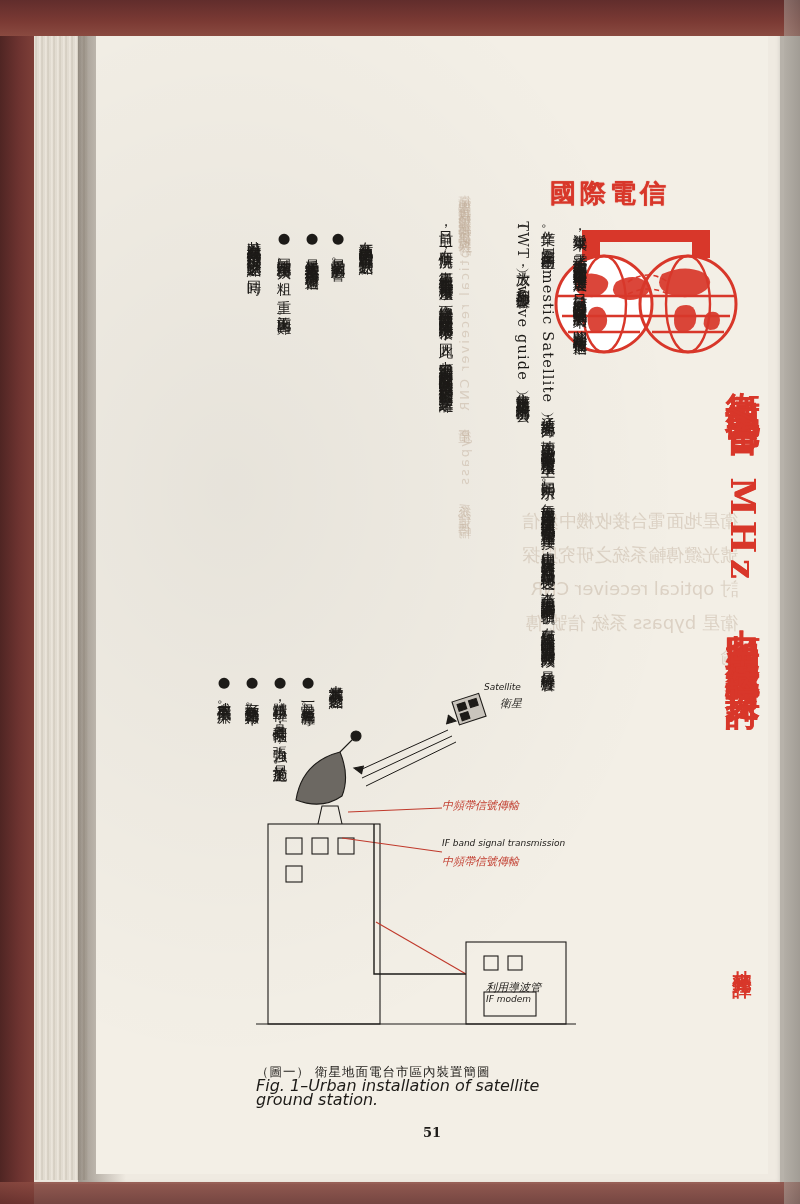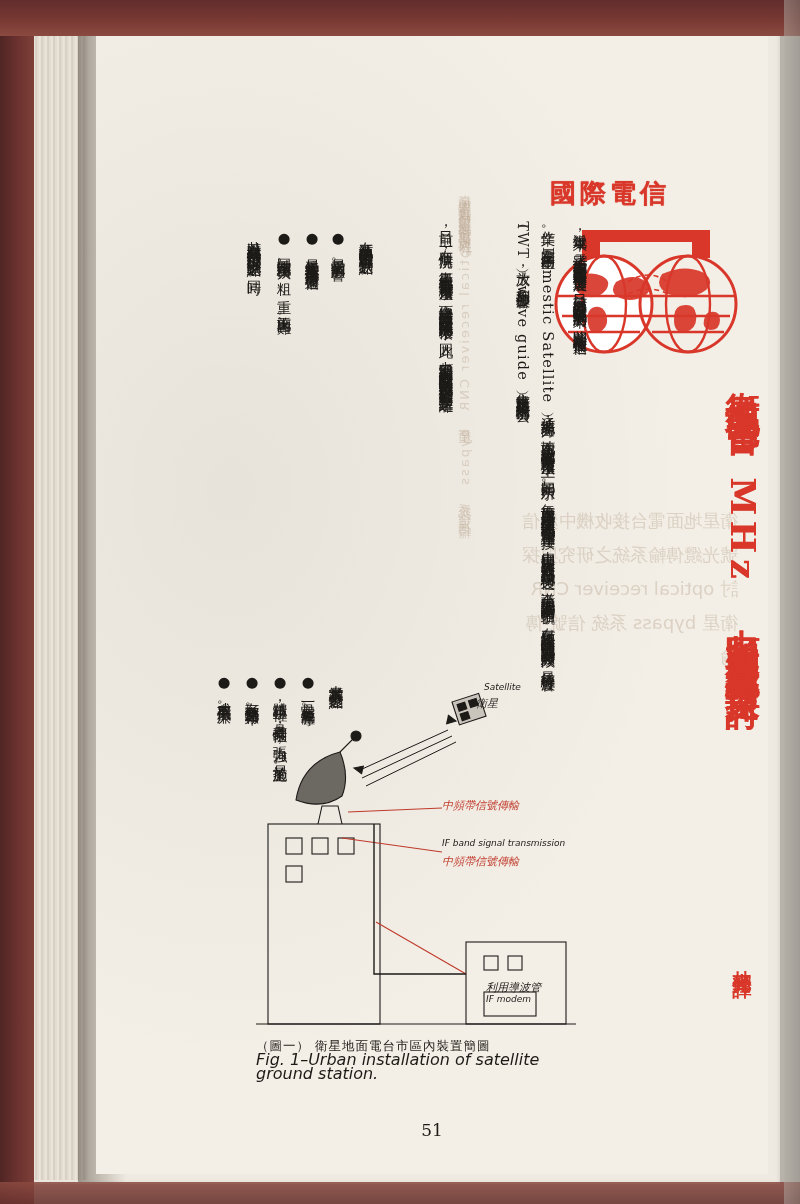--- a/index.html
+++ b/index.html
@@ -103,31 +103,31 @@
     writing-mode:vertical-rl;
     font-family:"DejaVu Serif","Liberation Serif",serif;
     font-size:14.5px;
     line-height:25px;
     color:#1d1b18;
     letter-spacing:1.2px;
     text-align:justify;
   }
   .page-number{
     position:absolute;left:0;right:0;bottom:34px;text-align:center;
-    font-size:17px;color:#1d1b18;font-family:"DejaVu Serif","Liberation Serif",serif;
+    font-size:13px;color:#1d1b18;font-family:"DejaVu Serif","Liberation Serif",serif;font-weight:bold;
   }
   
   .figure{
     position:absolute;left:160px;top:640px;width:320px;height:400px;
   }
   .fig-caption{
     position:absolute;left:0;top:365px;width:330px;
     font-size:11px;color:#1d1b18;line-height:14px;
   }
-  .fig-caption .cn{font-size:12.5px;letter-spacing:1px;}
+  .fig-caption .cn{font-size:12.5px;letter-spacing:1px;margin-top:26px;}
   .fig-caption .en{font-size:16px;font-style:italic;}
   .fig-label{
     position:absolute;font-size:9px;color:#1d1b18;white-space:nowrap;font-style:italic;
   }
   .fig-label.cn{font-size:11px;}
   .fig-label.red{color:#c0392b;}
 </style>
 </head>
 <body>
 
@@ -245,21 +245,21 @@
           <path d="M118 150 L118 300 L210 300" stroke-width="1.4"></path>
         </g>
       </svg>
 
       <div class="fig-label red cn" style="left:186px;top:124px;">中頻帶信號傳輸</div>
       <div class="fig-label" style="left:186px;top:164px;">IF band signal transmission</div>
       <div class="fig-label red cn" style="left:186px;top:180px;">中頻帶信號傳輸</div>
       <div class="fig-label cn" style="left:230px;top:306px;">利用導波管</div>
       <div class="fig-label" style="left:230px;top:320px;">IF modem</div>
       <div class="fig-label" style="left:228px;top:8px;">Satellite</div>
-      <div class="fig-label cn" style="left:220px;top:22px;">衛星</div>
+      <div class="fig-label cn" style="left:244px;top:22px;">衛星</div>
 
       <div class="fig-caption">
         <div class="cn">（圖一） 衛星地面電台市區內裝置簡圖</div>
         <div class="en">Fig. 1–Urban installation of satellite ground station.</div>
       </div>
     </div>
 
     <div class="page-number">51</div>
   </div>
 

